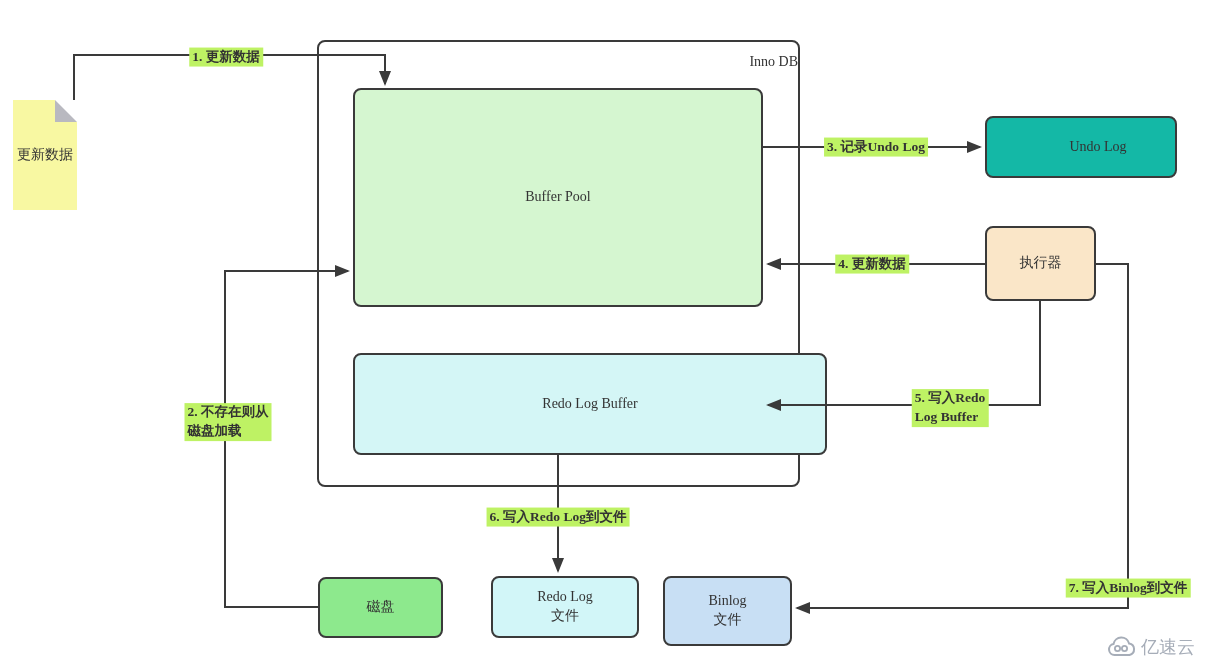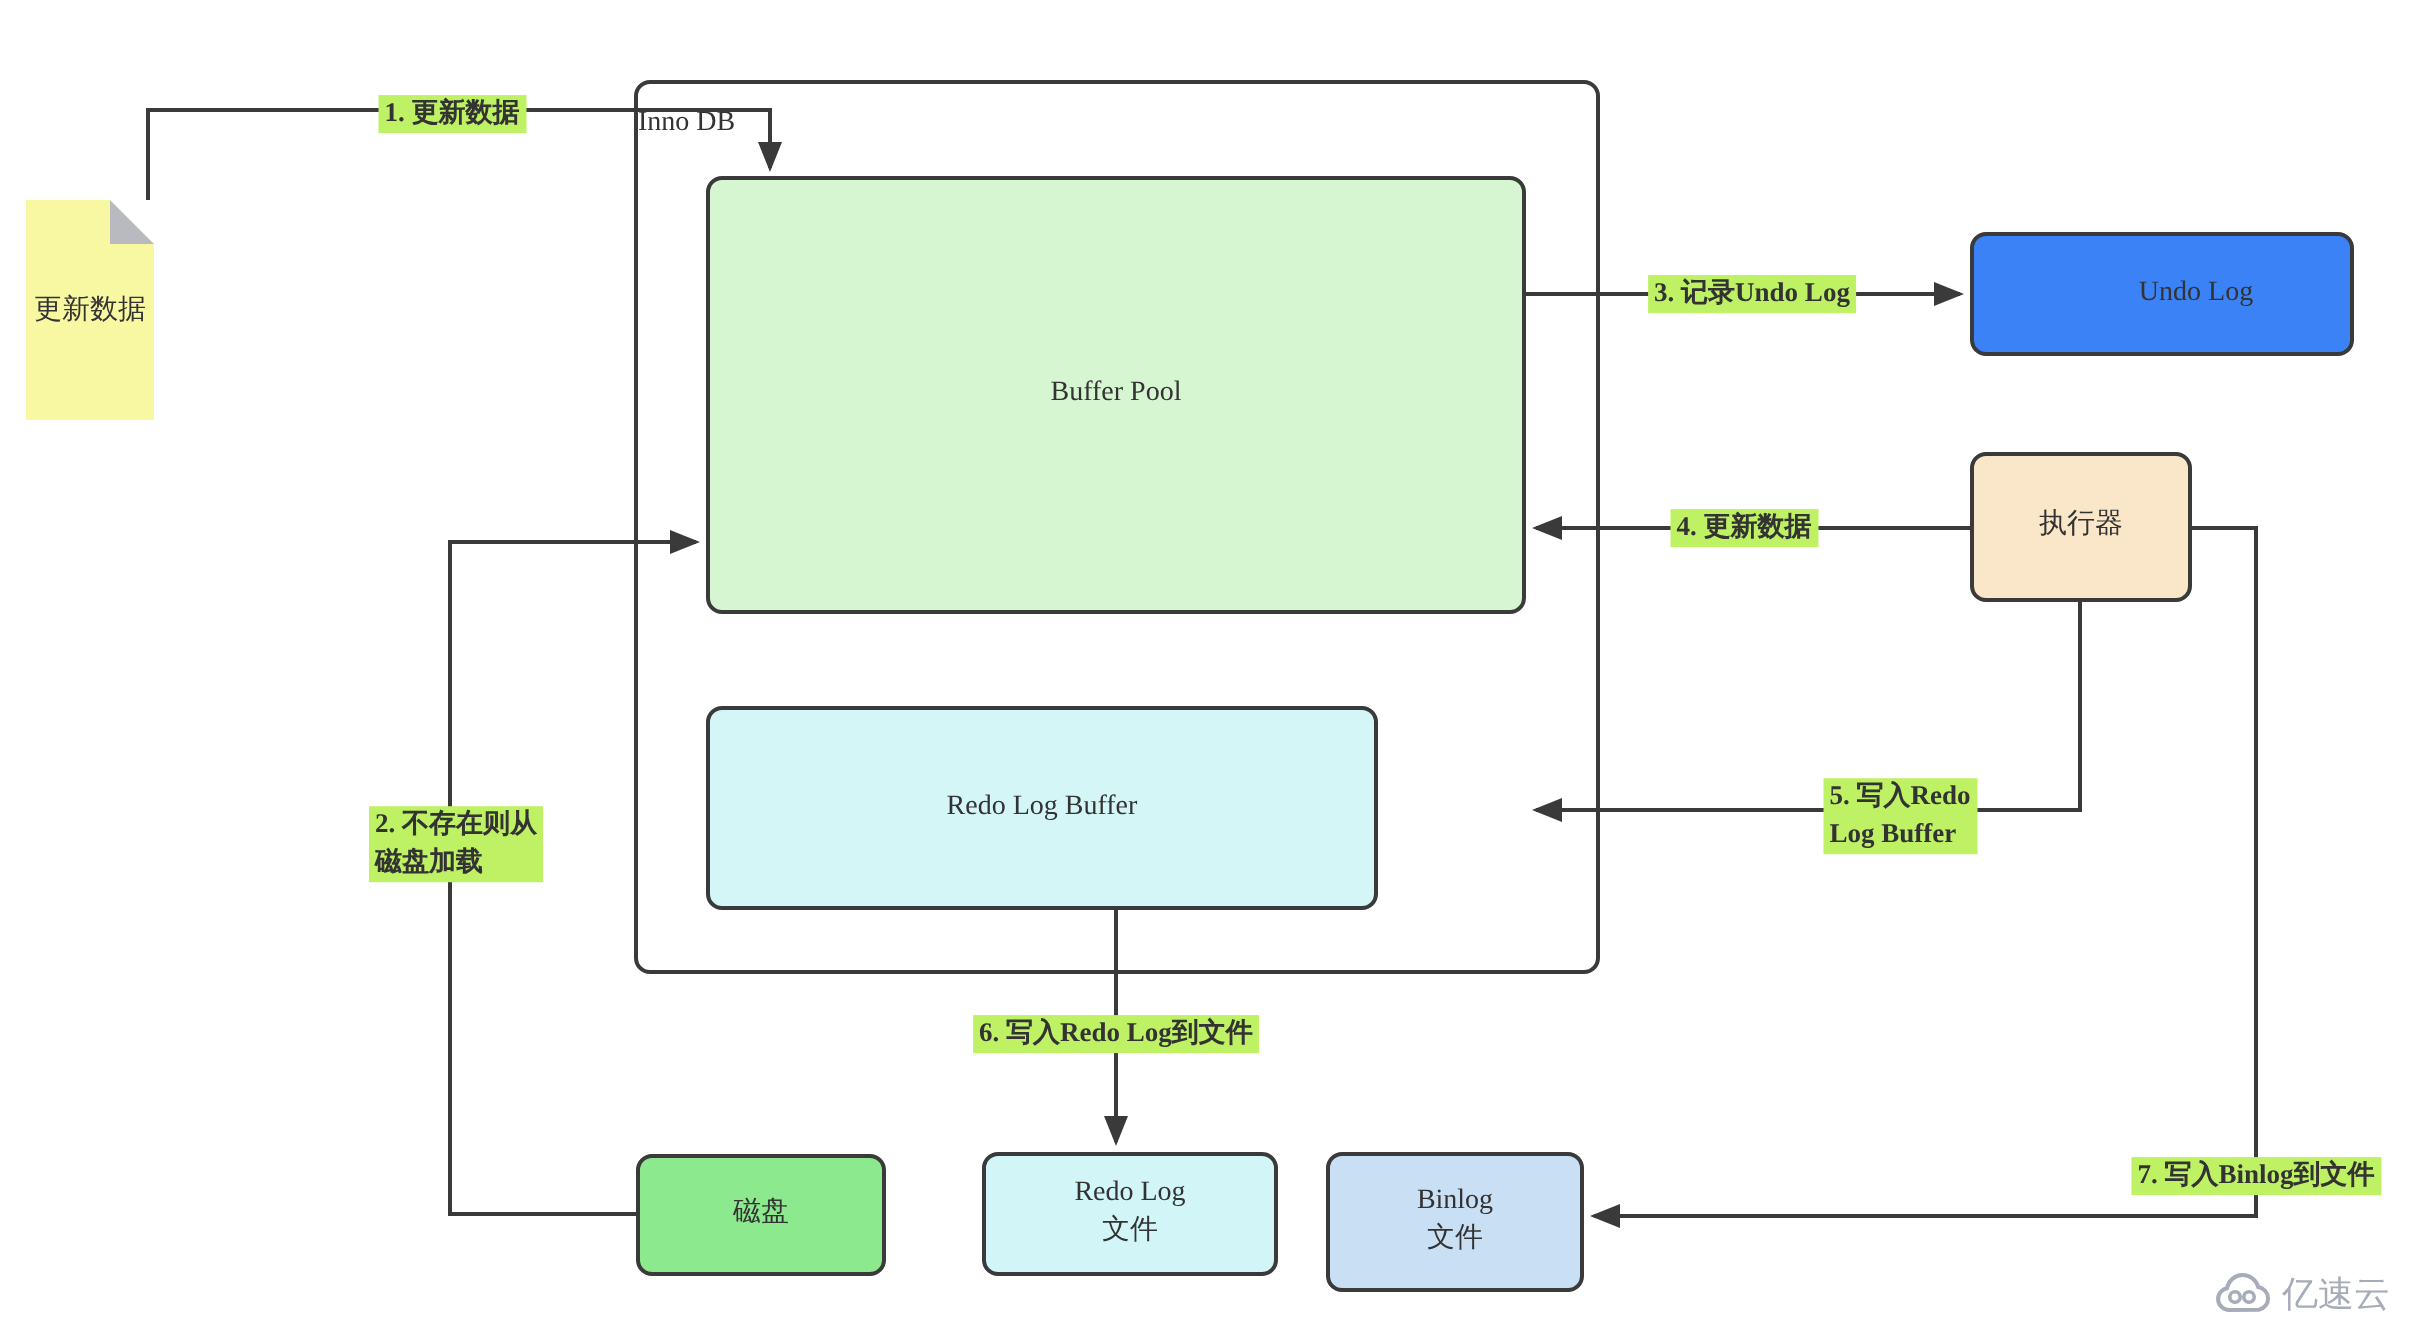--- a/index.html
+++ b/index.html
@@ -27,40 +27,40 @@
     position:absolute;
     border:2px solid #3a3a3a;
     border-radius:8px;
     background:#ffffff;
     box-sizing:border-box;
   }
   .container-title{
     position:absolute;
     width:100%;
     top:12px;
-    text-align:left;
+    text-align:right;
     font-size:14px;
   }
   .note{
     position:absolute;
     left:13px;top:100px;width:64px;height:110px;
     background:#f8f8a2;
     display:flex;align-items:center;justify-content:center;
     font-size:14px;
   }
   .note::before{
     content:"";
     position:absolute;top:0;right:0;
     border-style:solid;
     border-width:0 22px 22px 0;
     border-color:#ffffff #ffffff #b9b9c0 #b9b9c0;
   }
   #buffer-pool   {left:353px;top:88px; width:410px;height:219px;background:#d5f6d0;text-align:right;}
-  #redo-buffer   {left:353px;top:353px;width:336px;height:102px;background:#d4f6f6;}
-  #undo-log      {left:985px;top:116px;width:192px;height:62px; background:#3b82f6;padding-left:34px;}
+  #redo-buffer   {left:353px;top:353px;width:474px;height:102px;background:#d4f6f6;}
+  #undo-log      {left:985px;top:116px;width:192px;height:62px; background:#14b8a6;padding-left:34px;}
   #executor      {left:985px;top:226px;width:111px;height:75px; background:#fae6c8;}
   #disk          {left:318px;top:577px;width:125px;height:61px; background:#8de98d;}
   #redo-file     {left:491px;top:576px;width:148px;height:62px; background:#d2f6f8;}
   #binlog-file   {left:663px;top:576px;width:129px;height:70px; background:#c8dff4;}
   #innodb        {left:317px;top:40px; width:483px;height:447px;}
   svg.wires{
     position:absolute;left:0;top:0;z-index:5;
     pointer-events:none;
   }
   .edge-label{

